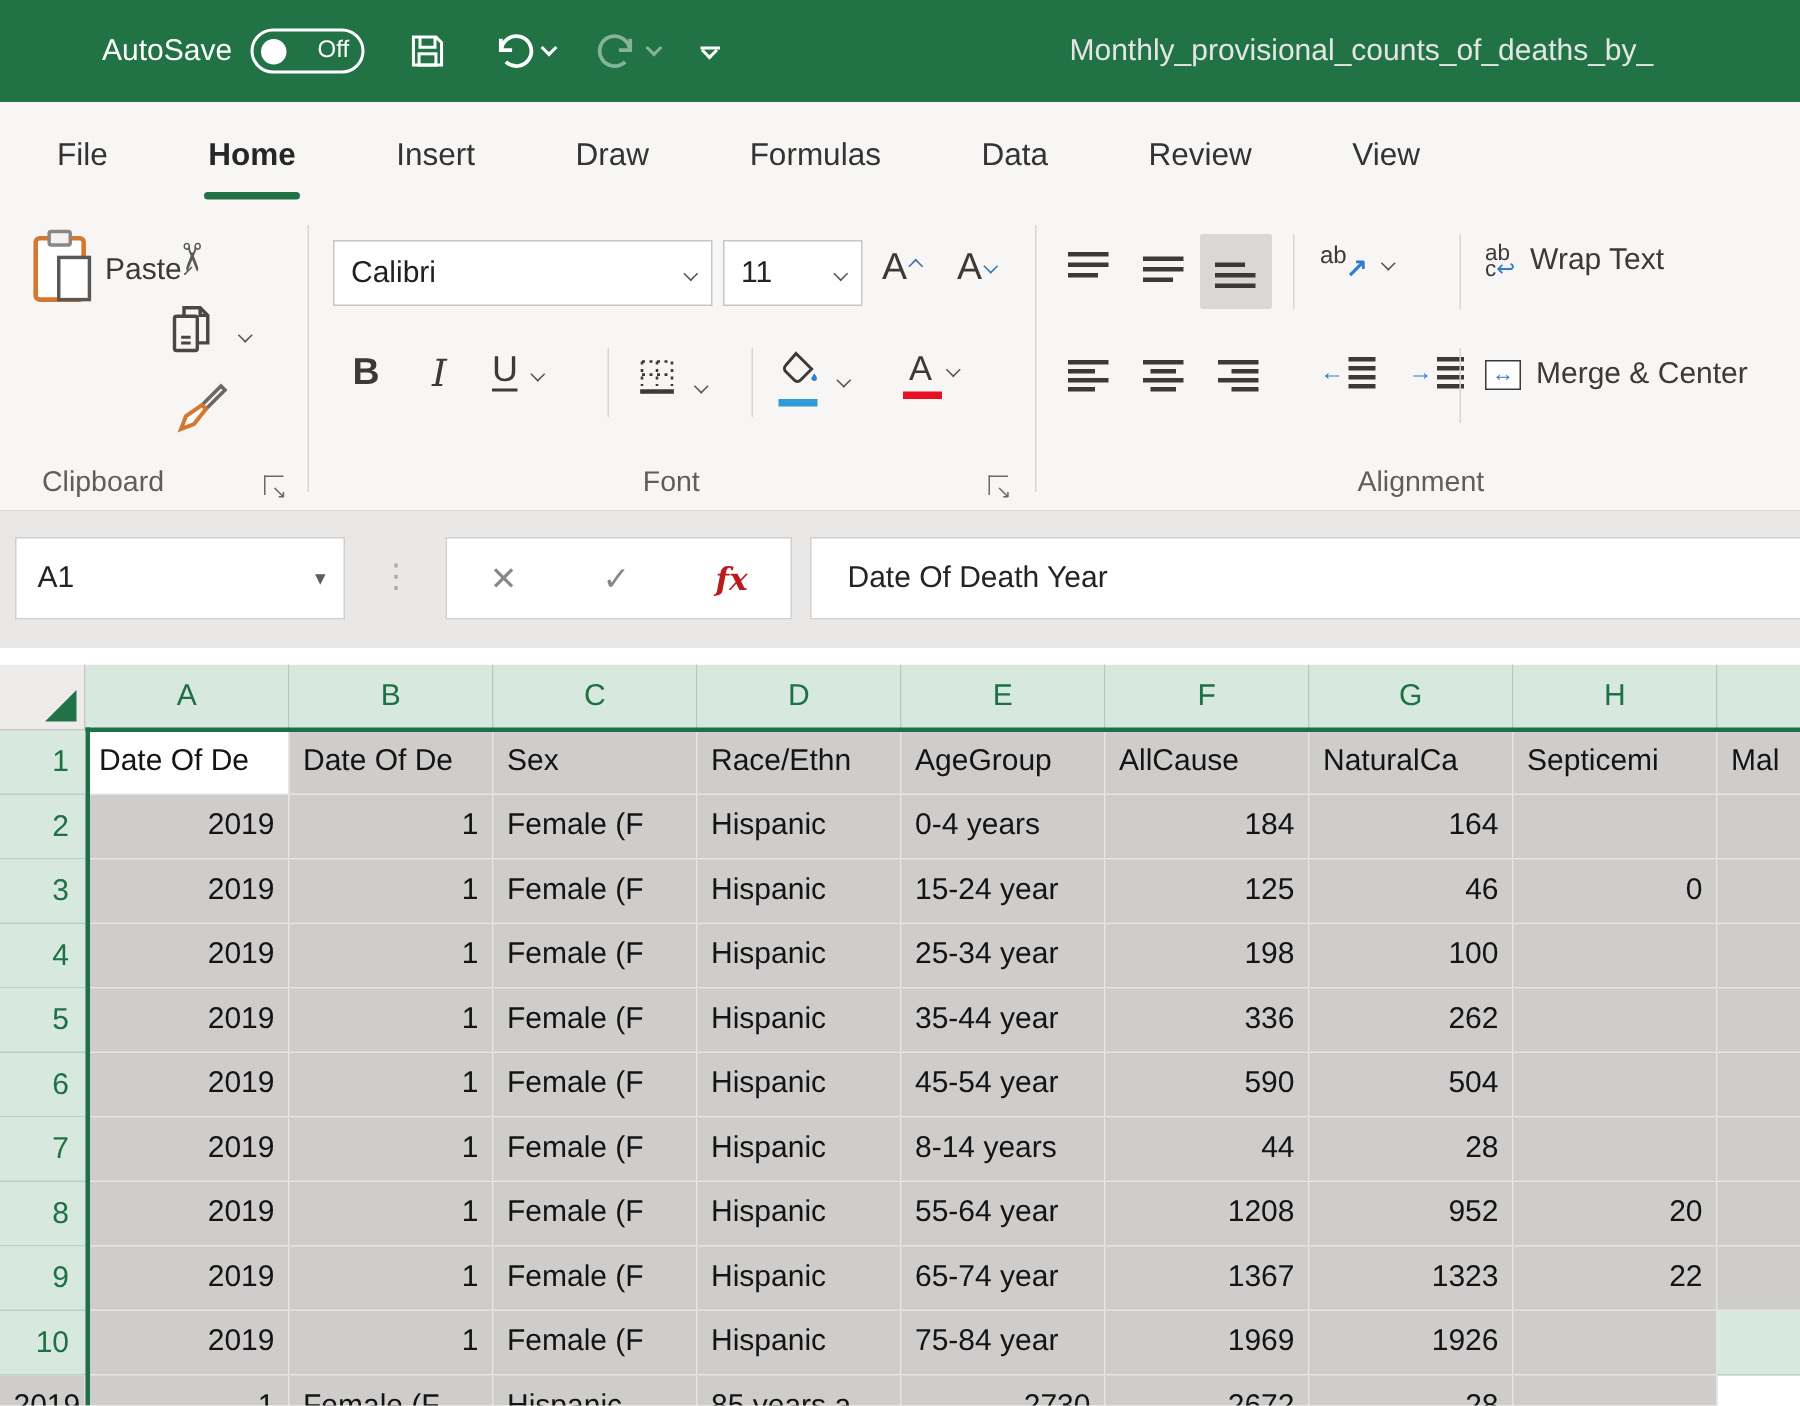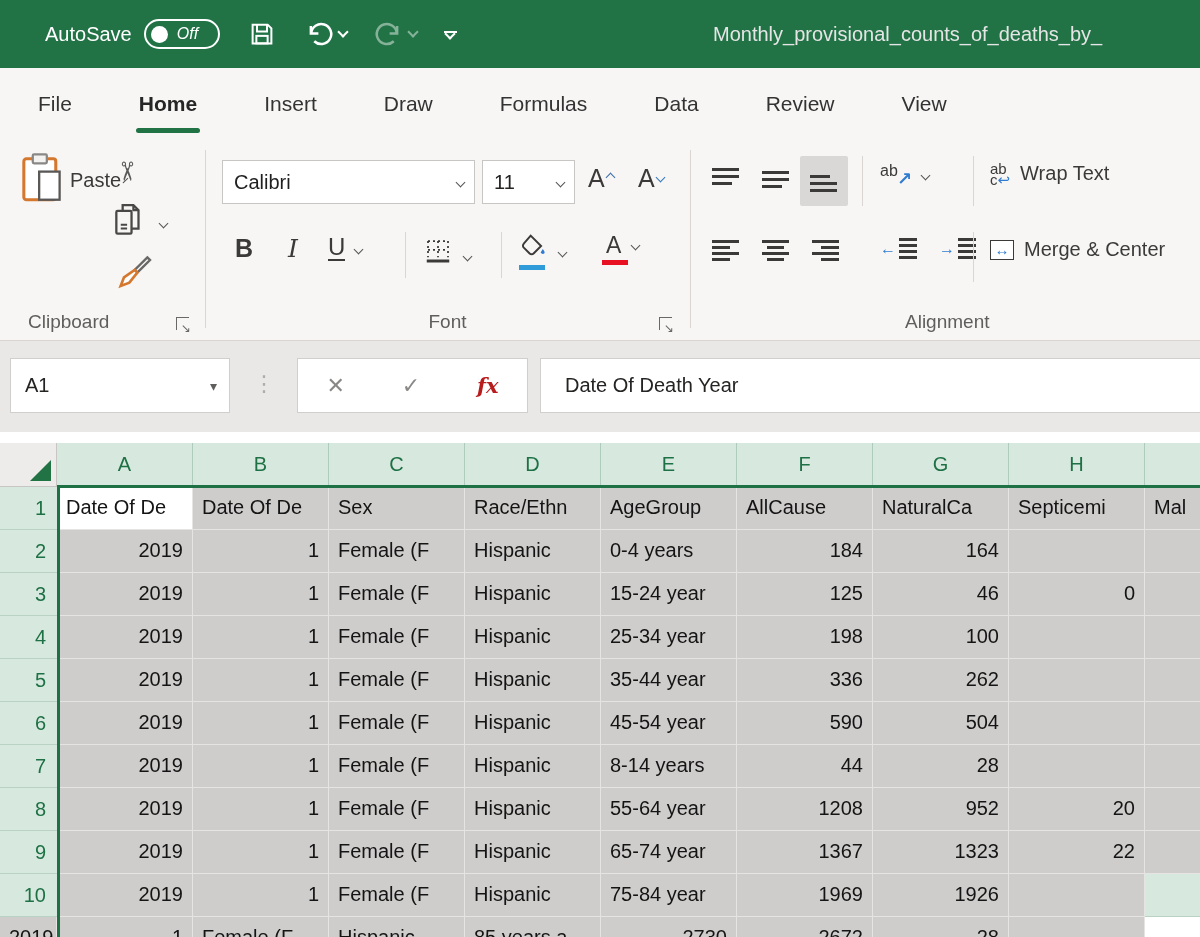--- a/index.html
+++ b/index.html
@@ -2,24 +2,24 @@
 <html><head>
 <meta charset="utf-8">
 <style>
   * { margin:0; padding:0; box-sizing:border-box; }
   html,body { width:1200px; height:937px; overflow:hidden; background:#fff;
     font-family:"Liberation Sans","DejaVu Sans",sans-serif; }
 
   
   .titlebar { height:68px; background:#217346; display:flex; align-items:center;
     color:#fff; position:relative; }
-  .qat { display:flex; align-items:center; gap:27px; padding-left:45px; }
+  .qat { display:flex; align-items:center; gap:27px; padding-left:68px; }
   .autosave { display:flex; align-items:center; gap:12px; font-size:20px; }
   .pill { width:76px; height:30px; border:2px solid #fff; border-radius:16px;
-    display:flex; align-items:center; gap:9px; padding-left:5px;font-style:italic; }
+    display:flex; align-items:center; gap:21px; padding-left:5px; }
   .pill .knob { width:17px; height:17px; background:#fff; border-radius:50%; }
   .pill .state { font-size:16px; }
   .qbtn { display:flex; align-items:center; gap:5px; cursor:default; }
   .qbtn svg { display:block; }
   .dim { opacity:.45; }
   .cvw { width:8px; height:8px; border-right:2px solid #fff; border-bottom:2px solid #fff;
     transform:rotate(45deg); display:inline-block; margin-top:-4px; }
   .qat-custom { display:flex; flex-direction:column; align-items:center; gap:1px; }
   .qat-custom .bar { width:13px; height:2px; background:#fff; }
   .doc-title { position:absolute; left:713px; top:0; line-height:68px; font-size:20px;

